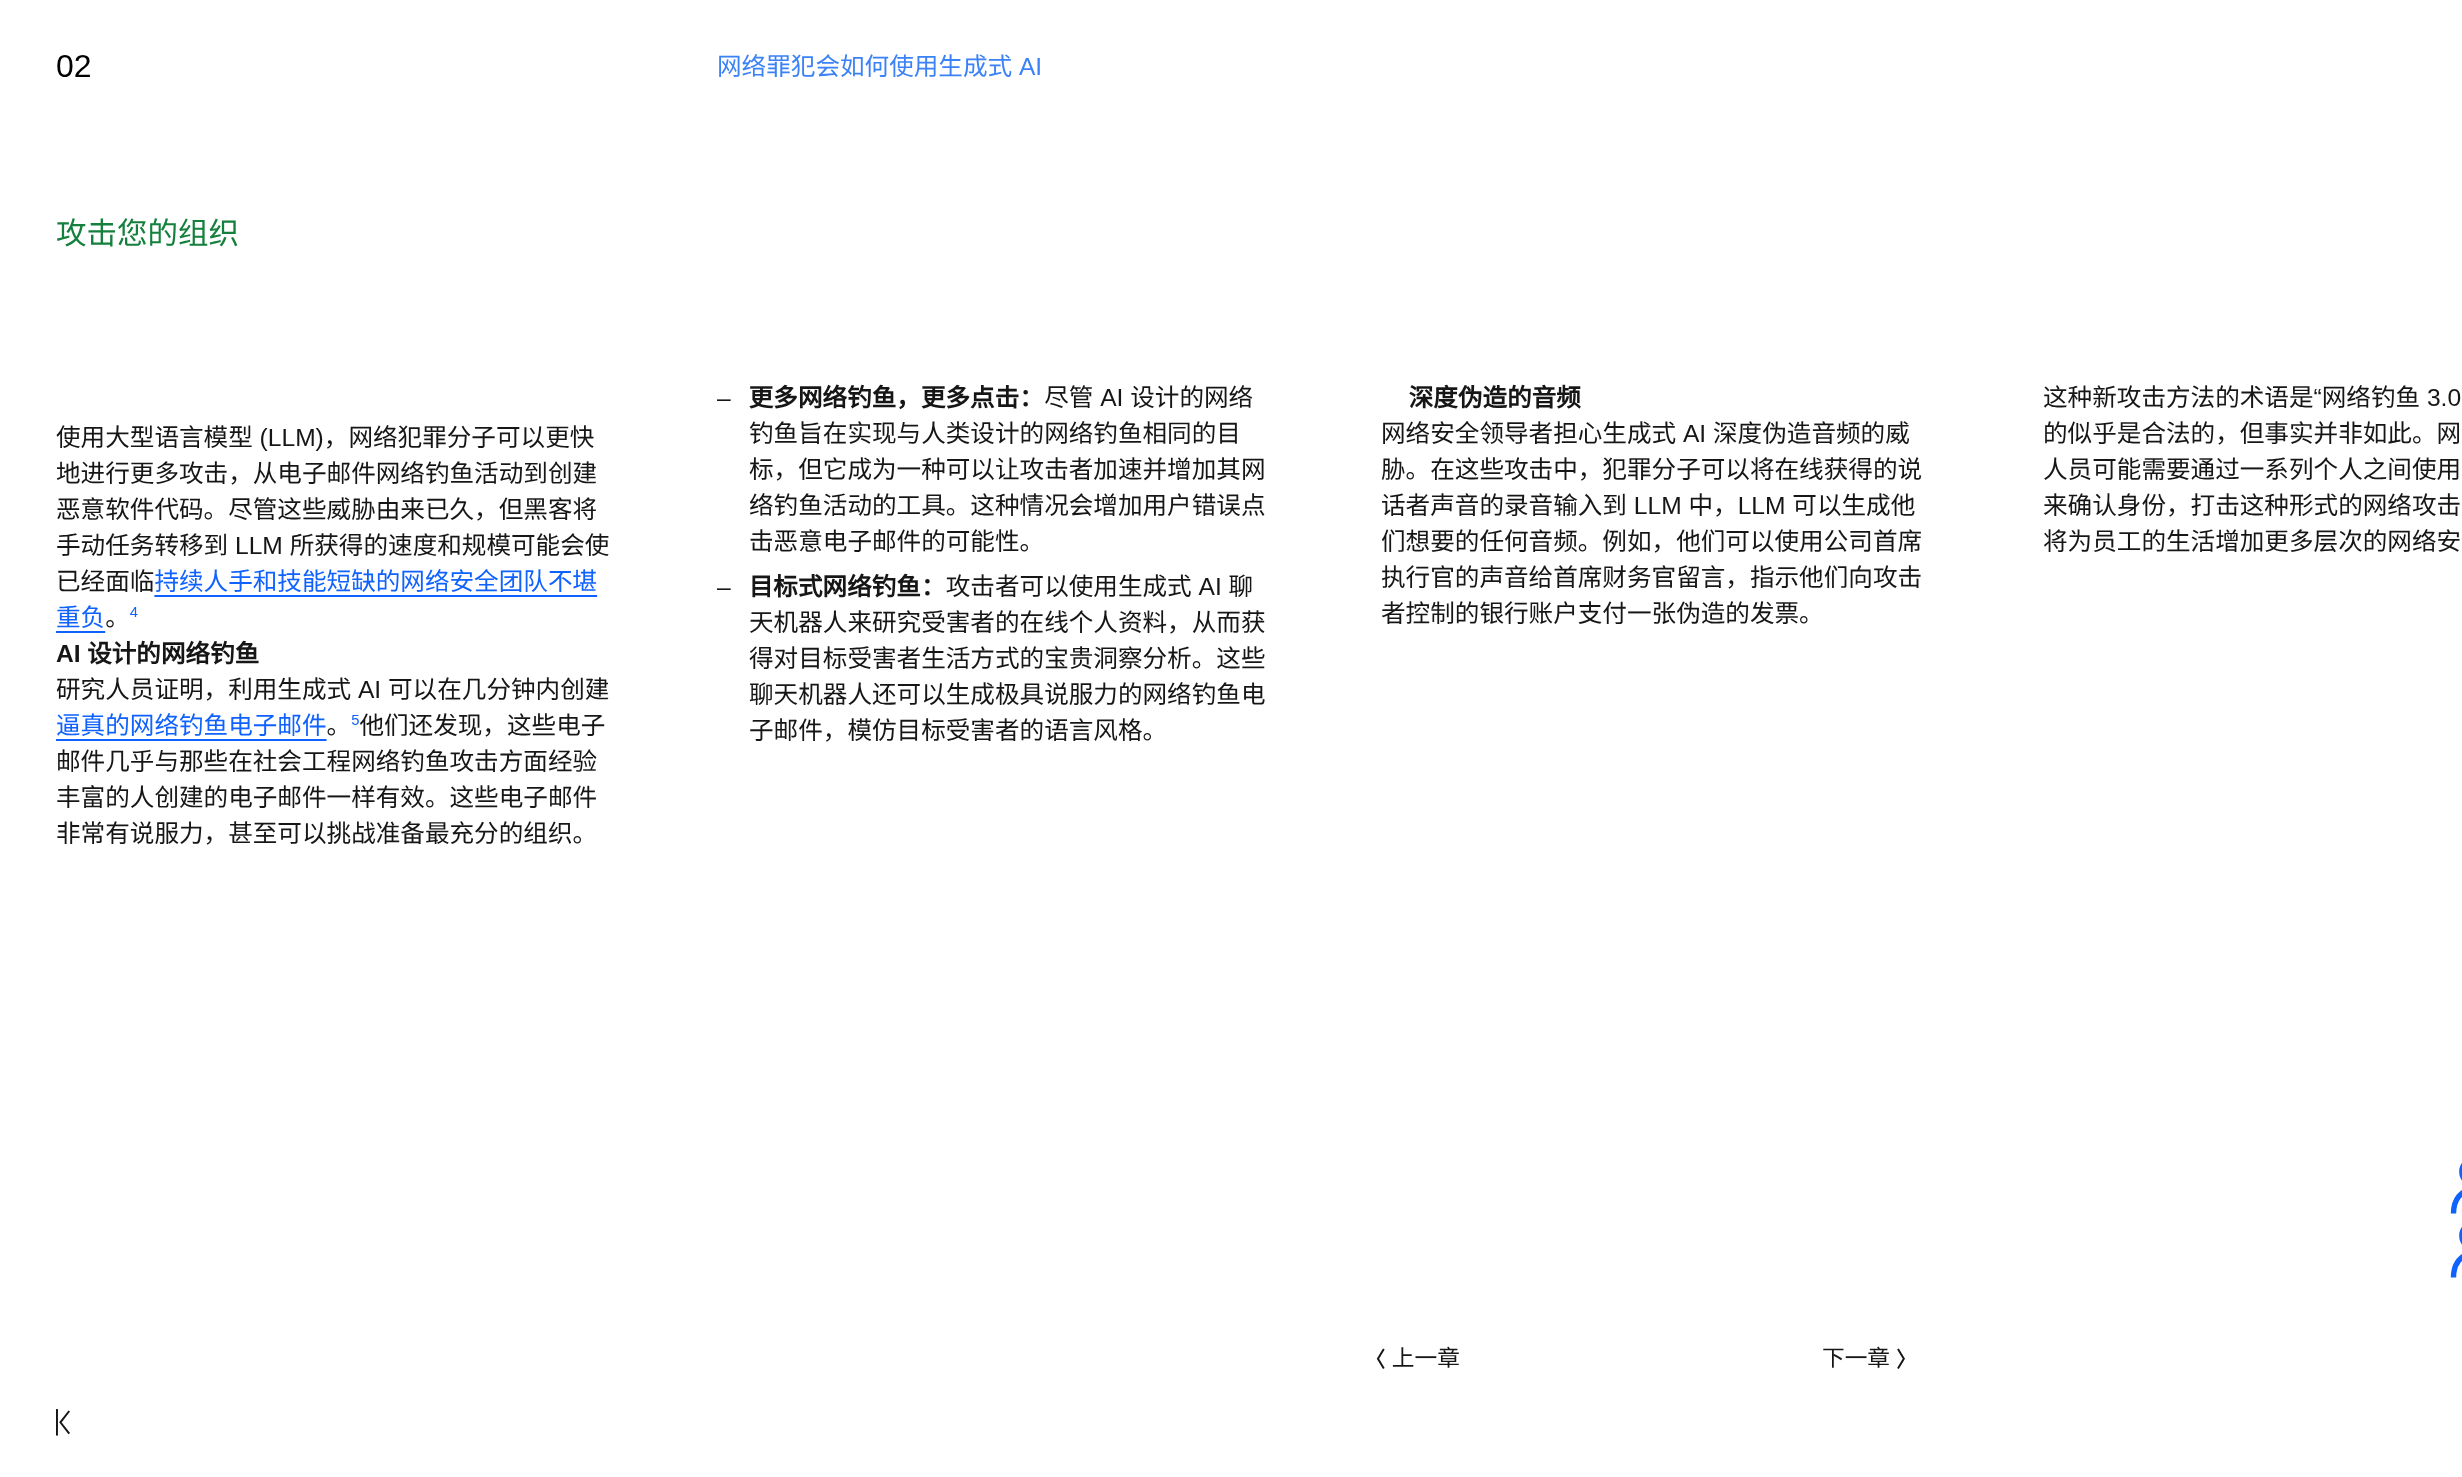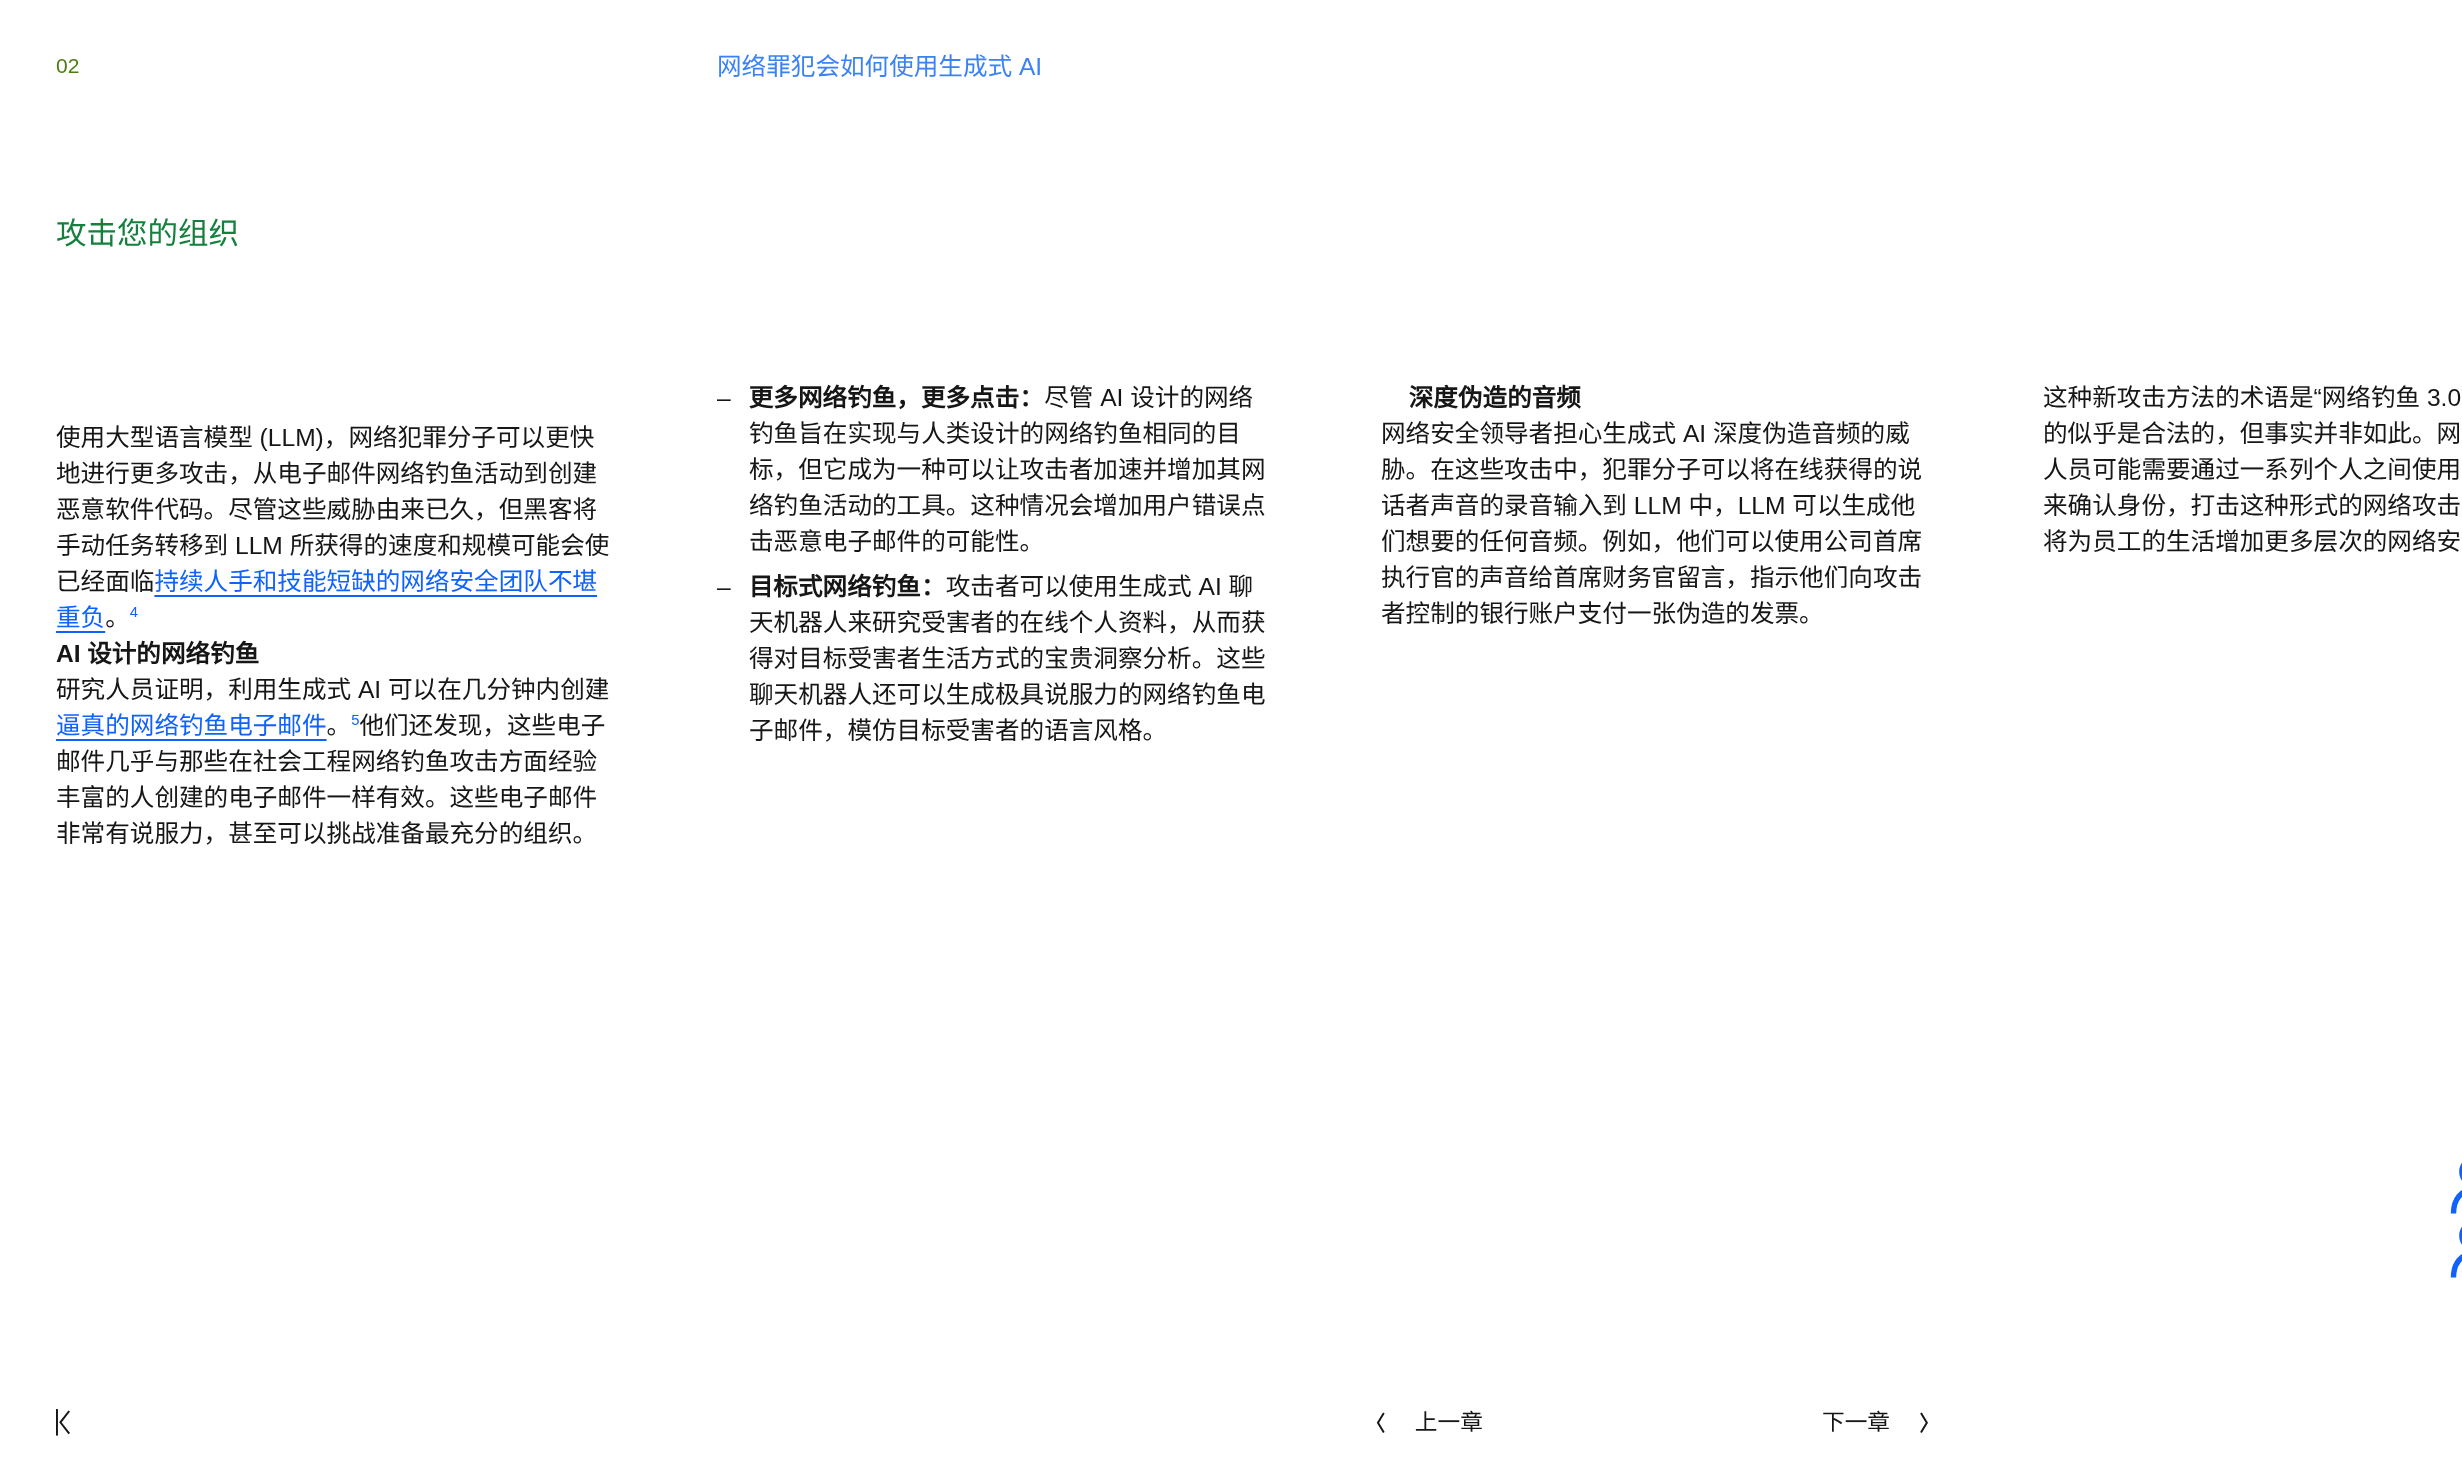--- a/index.html
+++ b/index.html
@@ -14,22 +14,22 @@
     overflow: hidden;
     font-family: "Liberation Sans", sans-serif;
     color: #161616;
     -webkit-font-smoothing: antialiased;
   }
   .abs { position: absolute; }
 
   
   .section-number {
     left: 56px; top: 51px;
-    font-size: 21px; line-height: 30.5px;
-    color: #4d7c0f;
+    font-size: 32px; line-height: 30.5px;
+    color: #000000;
   }
   .header-title {
     left: 717px; top: 52px;
     font-size: 24.6px; line-height: 30.5px;
     color: #3b82f6;
   }
 
   
   .page-title {
     left: 56px; top: 195px;
@@ -93,24 +93,24 @@
     width: 131px; height: 123px;
   }
 
   
   .footer-first {
     left: 55px; top: 1408px;
     width: 17.7px; height: 28.6px;
     cursor: pointer;
   }
   .footer-nav {
-    top: 1409px;
+    top: 1345px;
     display: flex;
     align-items: center;
-    gap: 29px;
+    gap: 6px;
     font-size: 22.7px;
     line-height: 27.6px;
     color: #161616;
     cursor: pointer;
   }
   .footer-prev { left: 1375px; }
   .footer-next { left: 1822px; }
   .chev { display: block; }
 </style>
 </head>

